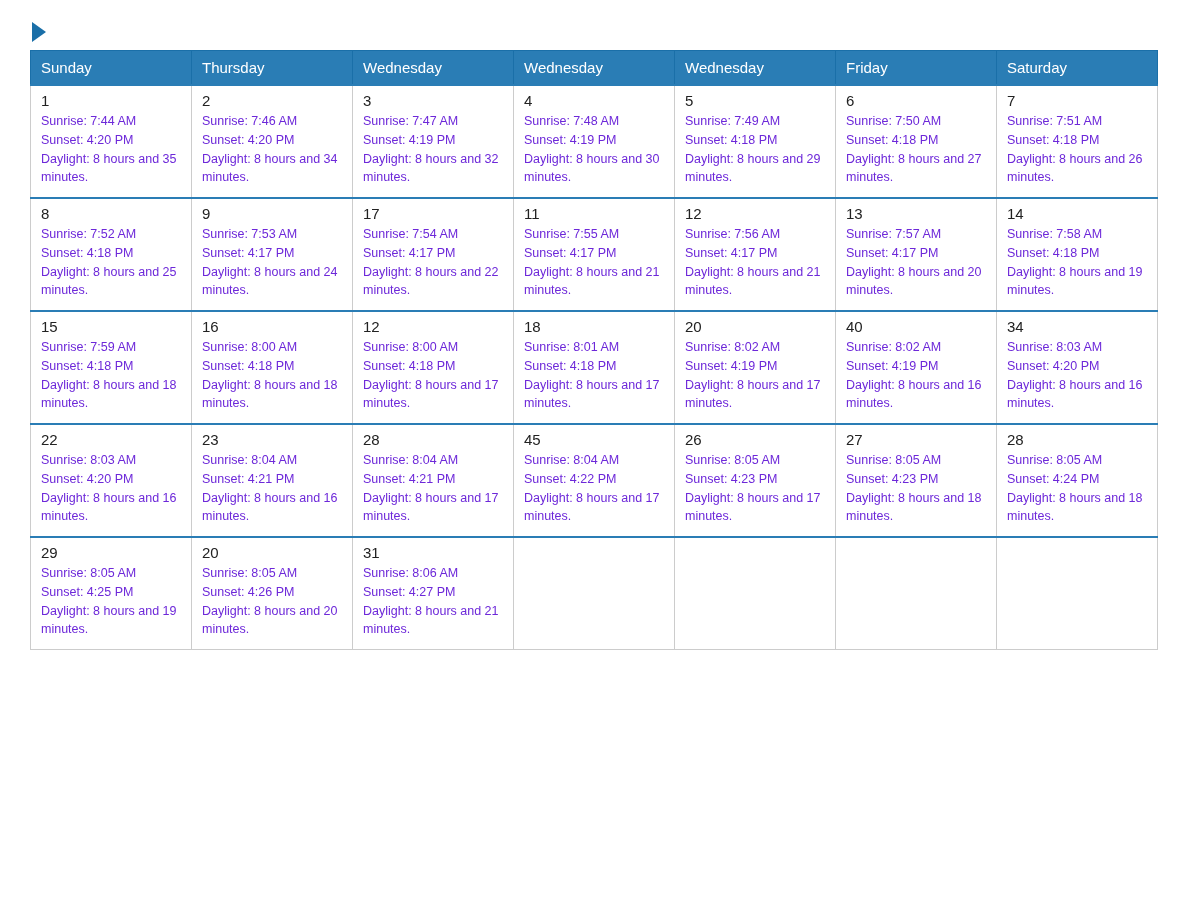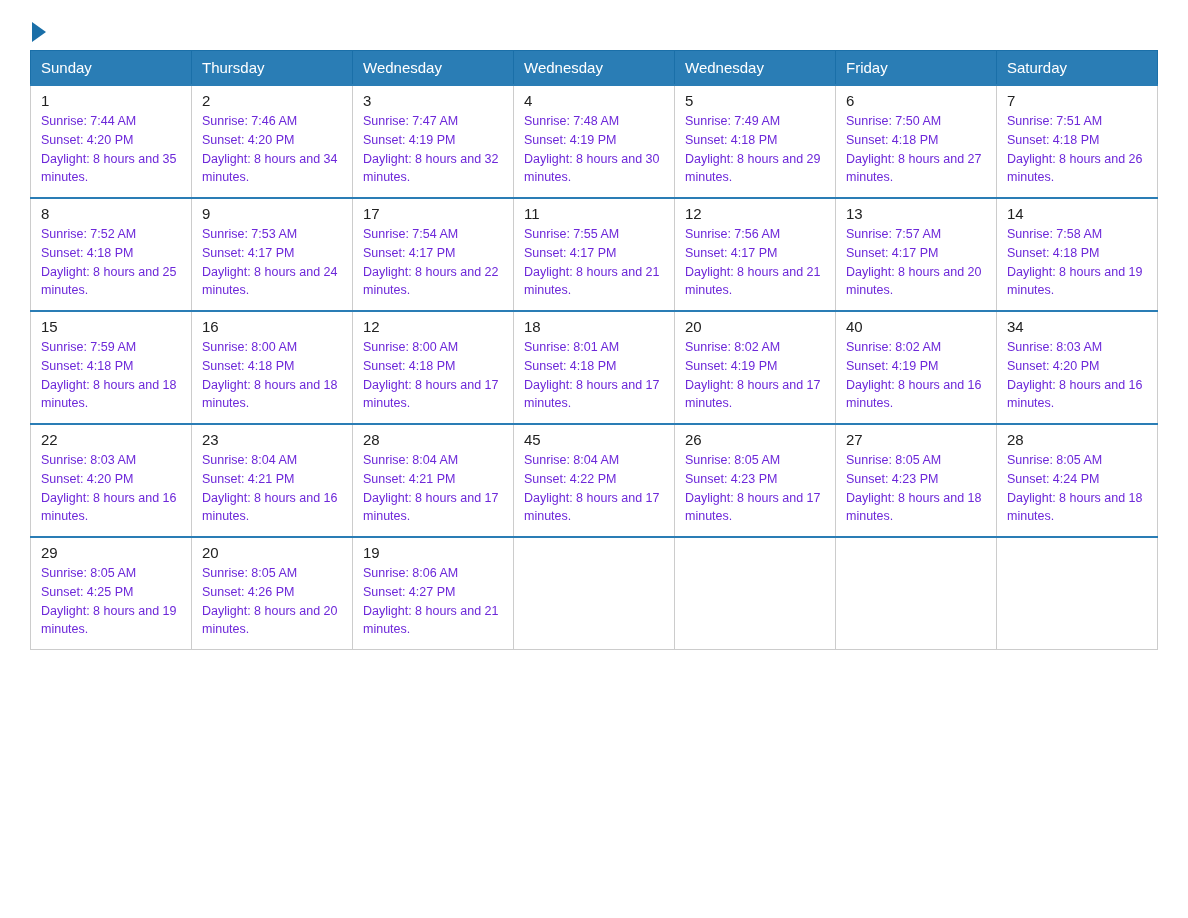--- a/index.html
+++ b/index.html
@@ -378,21 +378,21 @@
       </td>
         <td>
         <span class="day-num">20</span>
         <div class="day-info">
           Sunrise: 8:05 AM<br>
           Sunset: 4:26 PM<br>
           Daylight: 8 hours and 20 minutes.
         </div>
       </td>
         <td>
-        <span class="day-num">19</span>
+        <span class="day-num">31</span>
         <div class="day-info">
           Sunrise: 8:06 AM<br>
           Sunset: 4:27 PM<br>
           Daylight: 8 hours and 21 minutes.
         </div>
       </td>
         <td class="empty-cell"></td>
         <td class="empty-cell"></td>
         <td class="empty-cell"></td>
         <td class="empty-cell"></td>

